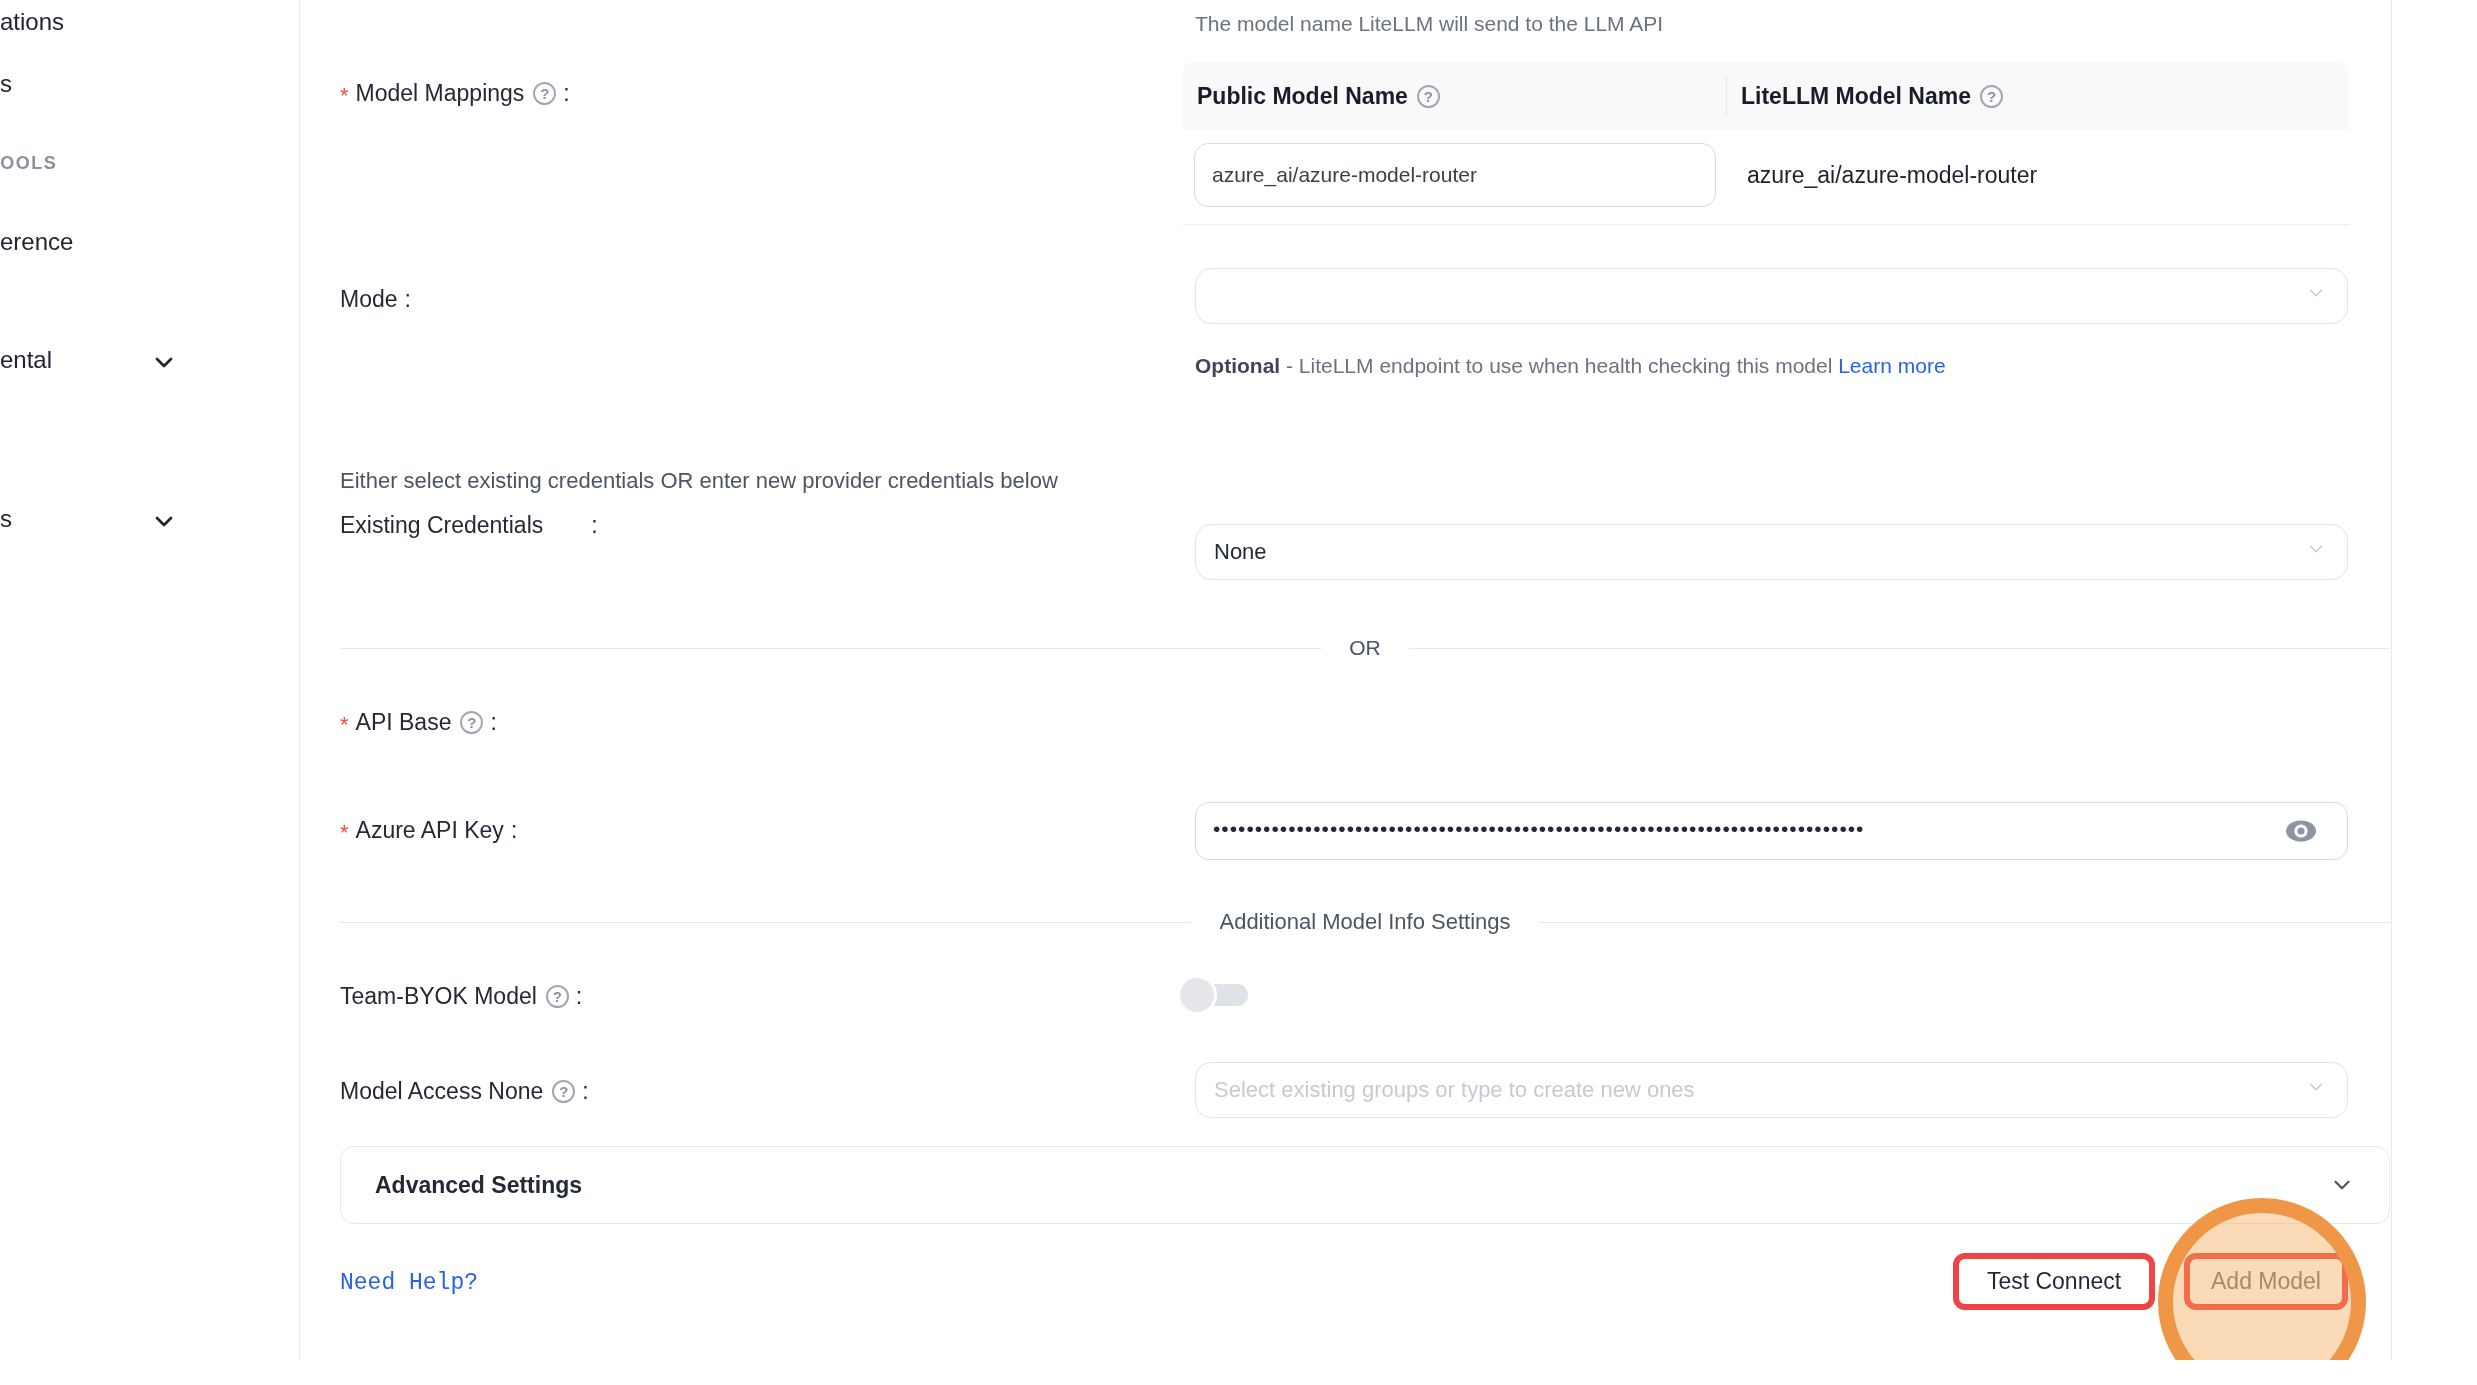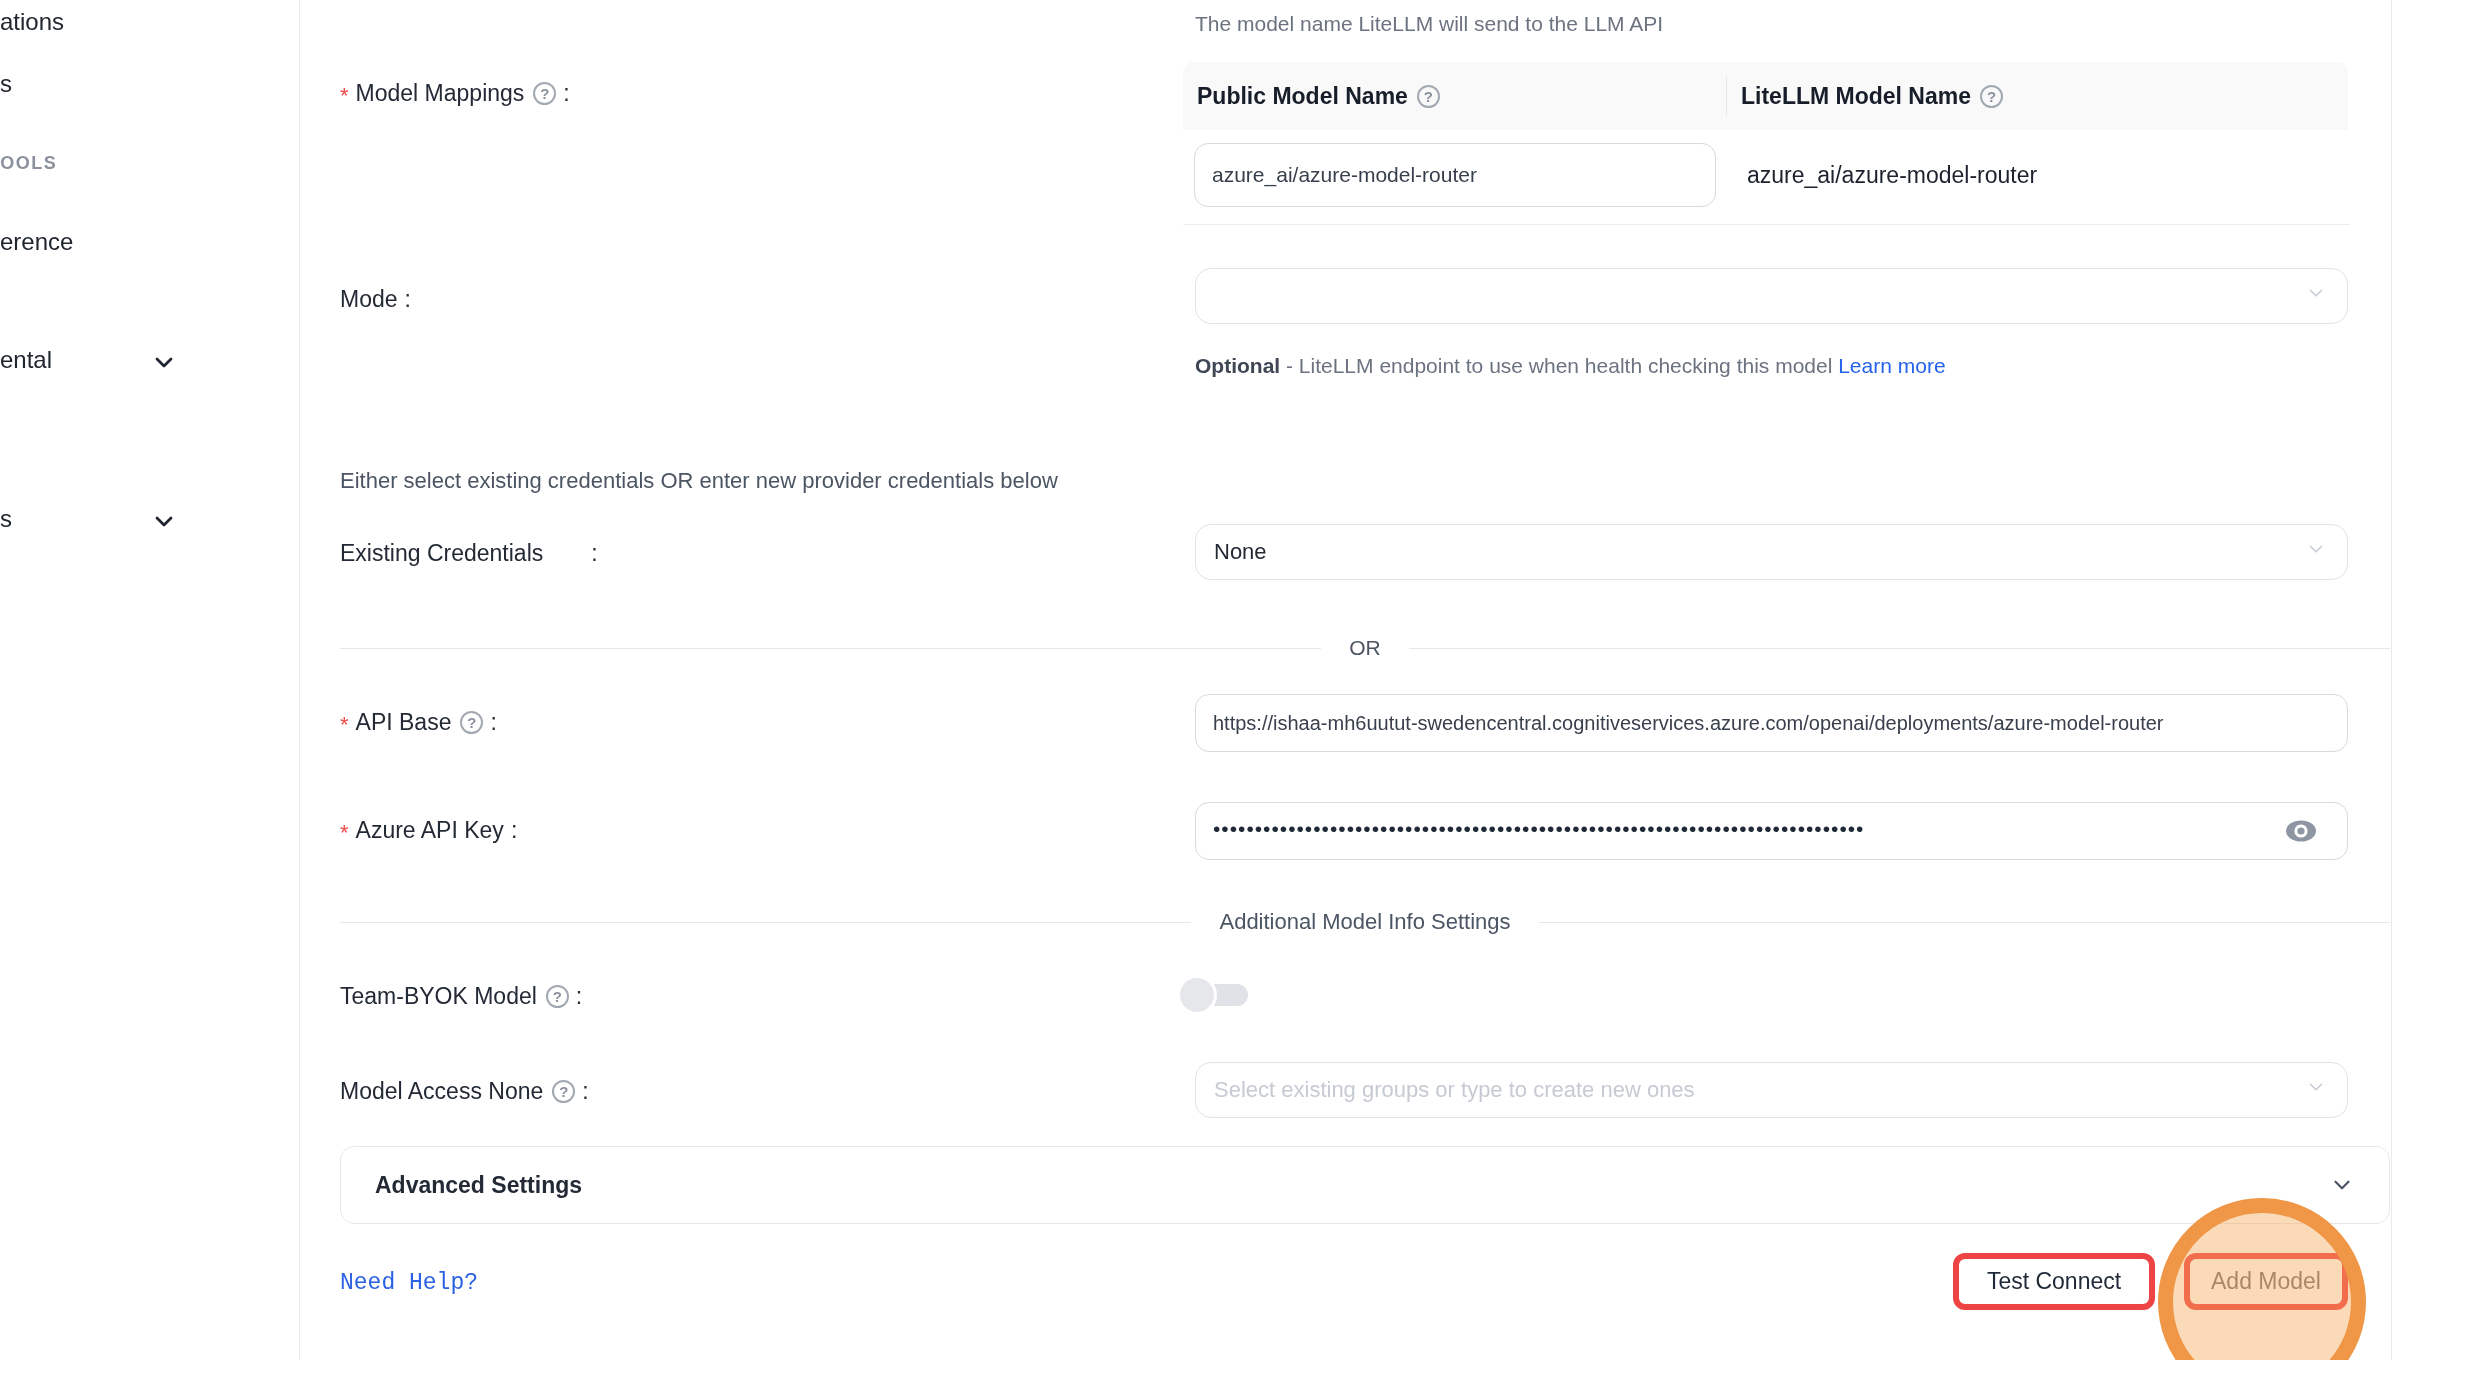--- a/index.html
+++ b/index.html
@@ -137,21 +137,21 @@
           <path d="M6 9l6 6 6-6" stroke="#c7ccd4" stroke-width="1.8" stroke-linecap="round" stroke-linejoin="round"></path>
         </svg>
     </span>
   </div>
   <div class="mode-help">
     <b>Optional</b><span> - LiteLLM endpoint to use when health checking this model </span><a>Learn more</a>
   </div>
 
   <div class="note" style="left:340px;top:468px;">Either select existing credentials OR enter new provider credentials below</div>
 
-  <div class="label-row" style="left:340px;top:540px;gap:41px;">
+  <div class="label-row" style="left:340px;top:512px;gap:41px;">
     <span>Existing Credentials</span>
     <span class="colon">:</span>
   </div>
   <div class="select" style="top:524px;">
     <span class="val">None</span>
     <span class="sel-chevron">
       <svg width="22" height="22" viewBox="0 0 24 24" fill="none">
           <path d="M6 9l6 6 6-6" stroke="#c7ccd4" stroke-width="1.8" stroke-linecap="round" stroke-linejoin="round"></path>
         </svg>
     </span>
@@ -162,21 +162,20 @@
     <div class="txt">OR</div>
     <div class="line"></div>
   </div>
 
   <div class="label-row" style="left:340px;top:709px;">
     <span class="req">*</span>
     <span>API Base</span>
     <span class="qicon">?</span>
     <span class="colon">:</span>
   </div>
-  <input class="tinput" style="left: 1195px; top: 694px; width: 1153px; height: 58px;" value="https://ishaa-mh6uutut-swedencentral.cognitiveservices.azure.com/openai/deployments/azure-model-router">
 
   <div class="label-row" style="left:340px;top:817px;">
     <span class="req">*</span>
     <span>Azure API Key</span>
     <span class="colon">:</span>
   </div>
   <div class="tinput" style="left:1195px;top:802px;width:1153px;height:58px;display:flex;align-items:center;">
     <span class="dots">••••••••••••••••••••••••••••••••••••••••••••••••••••••••••••••••••••••••••••••</span>
     <span class="eye">
       <svg width="32" height="23" viewBox="0 0 32 23">

